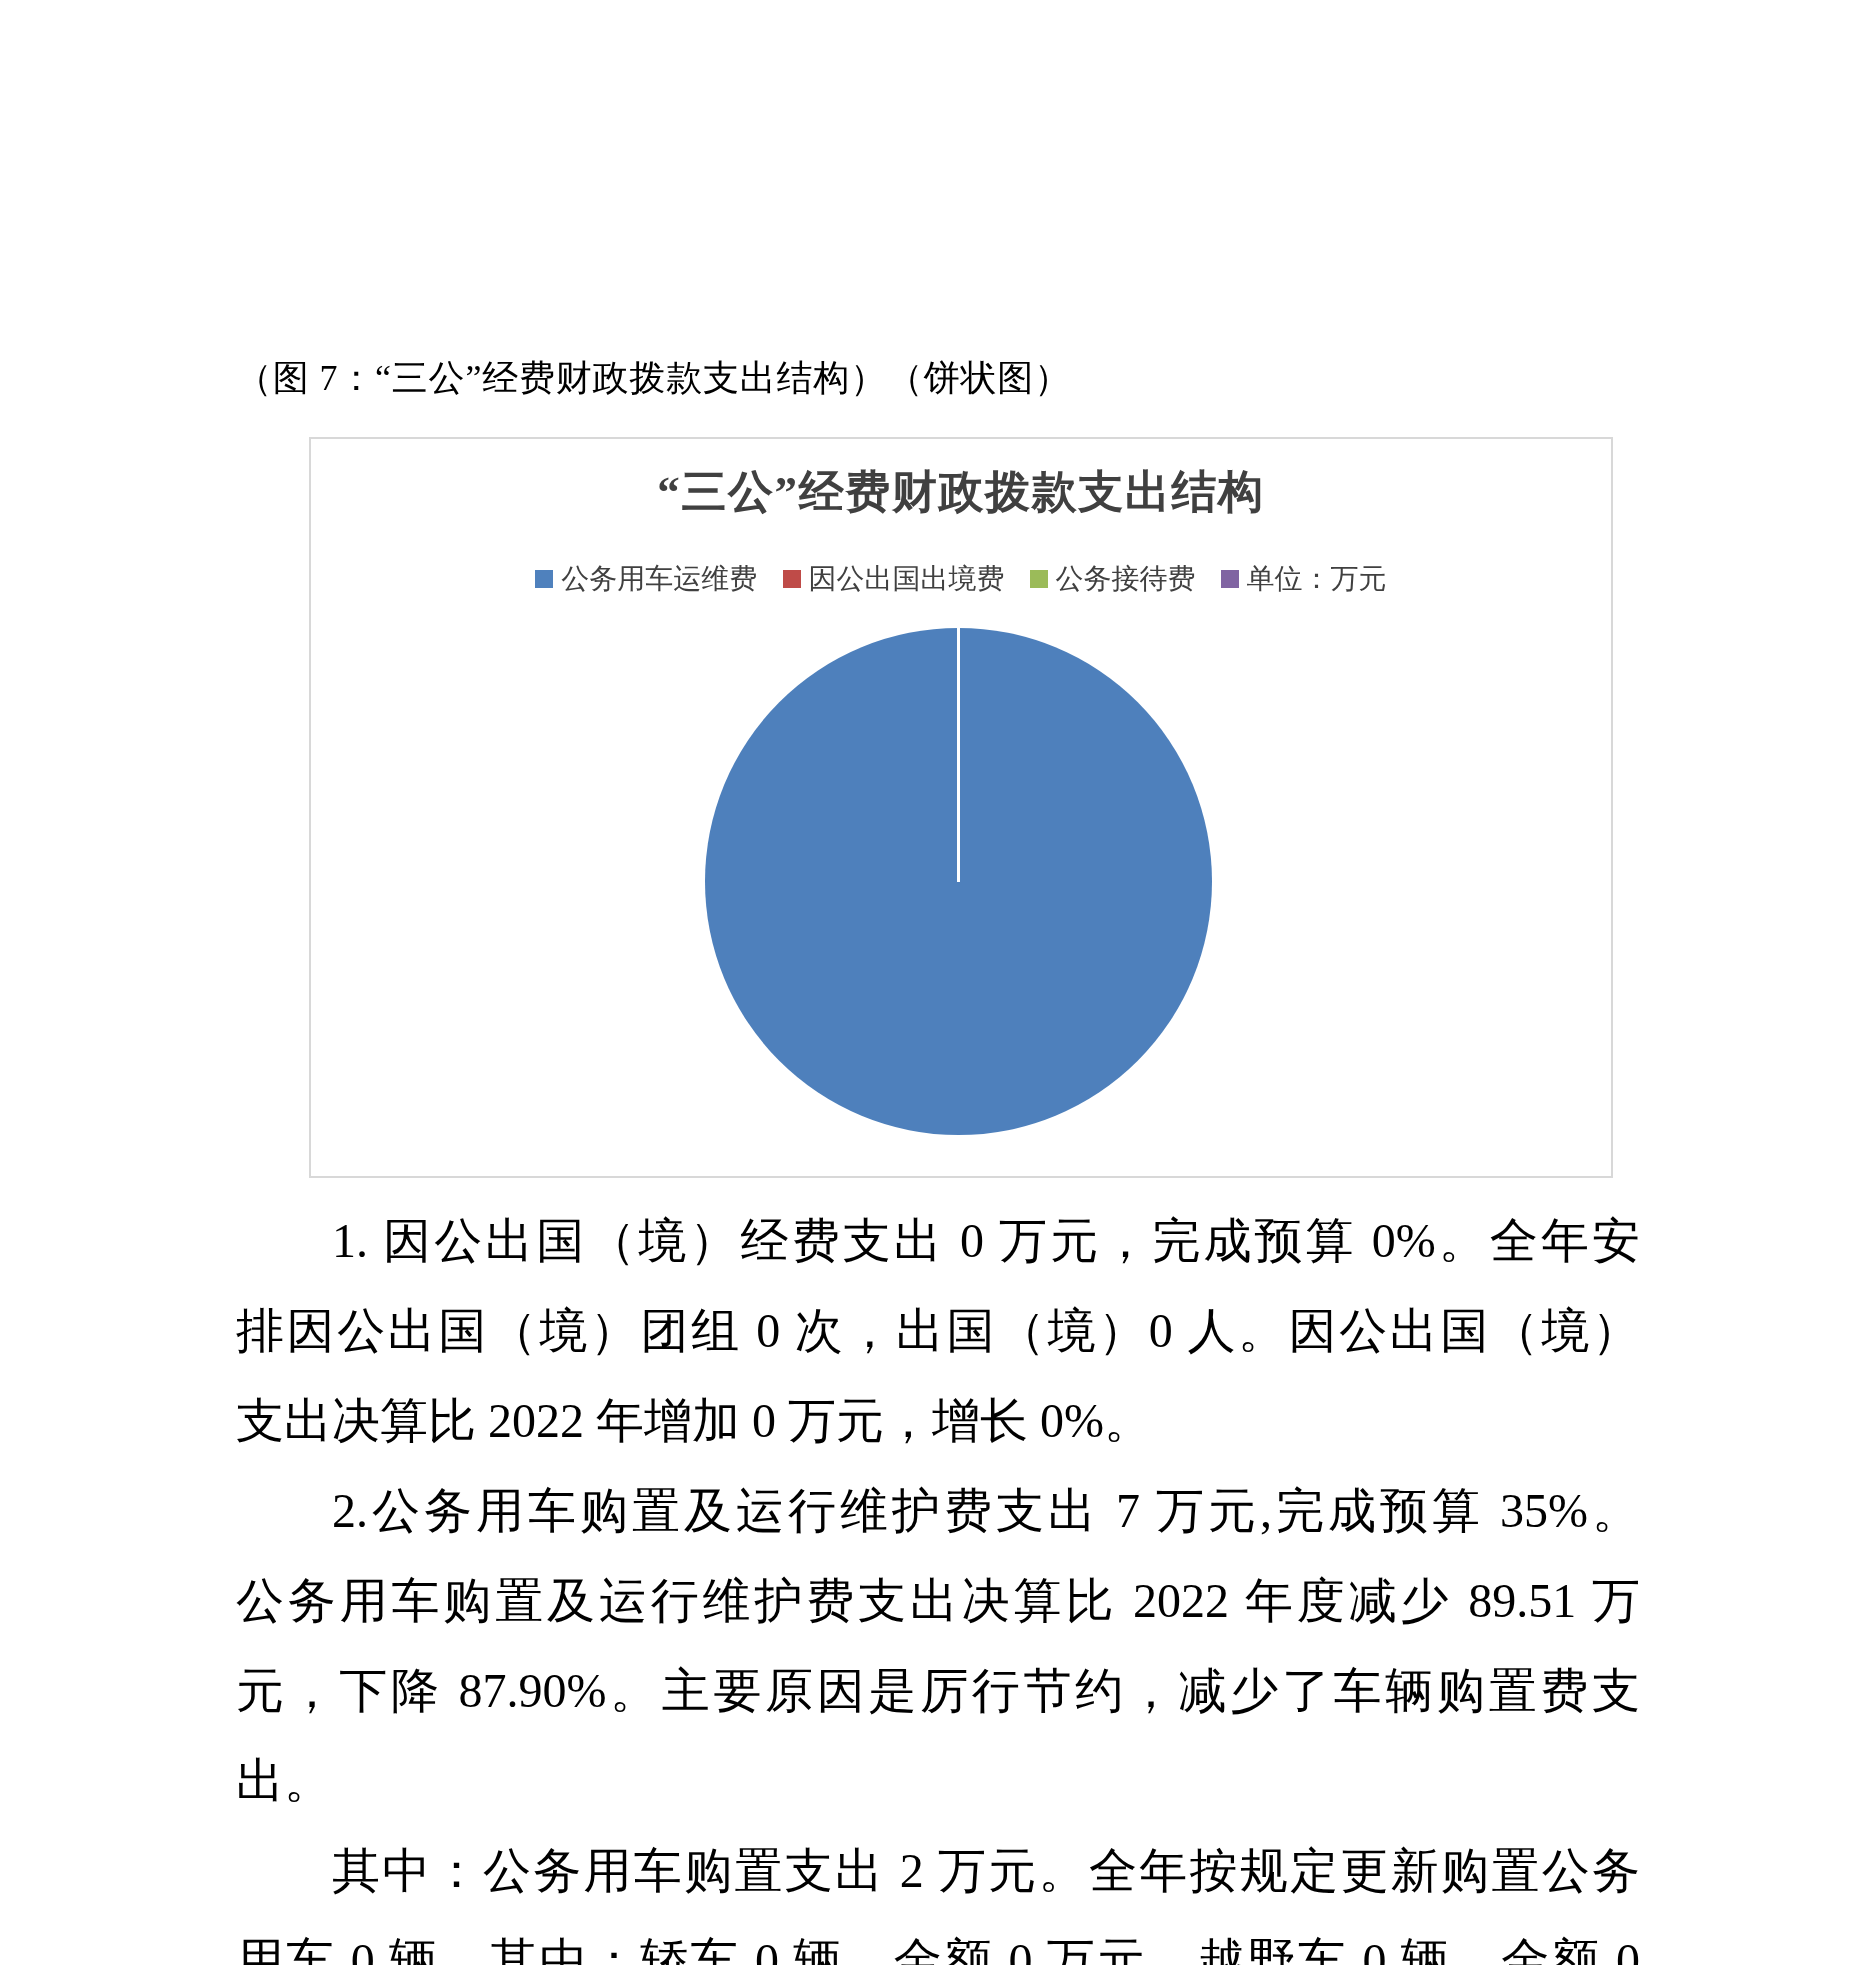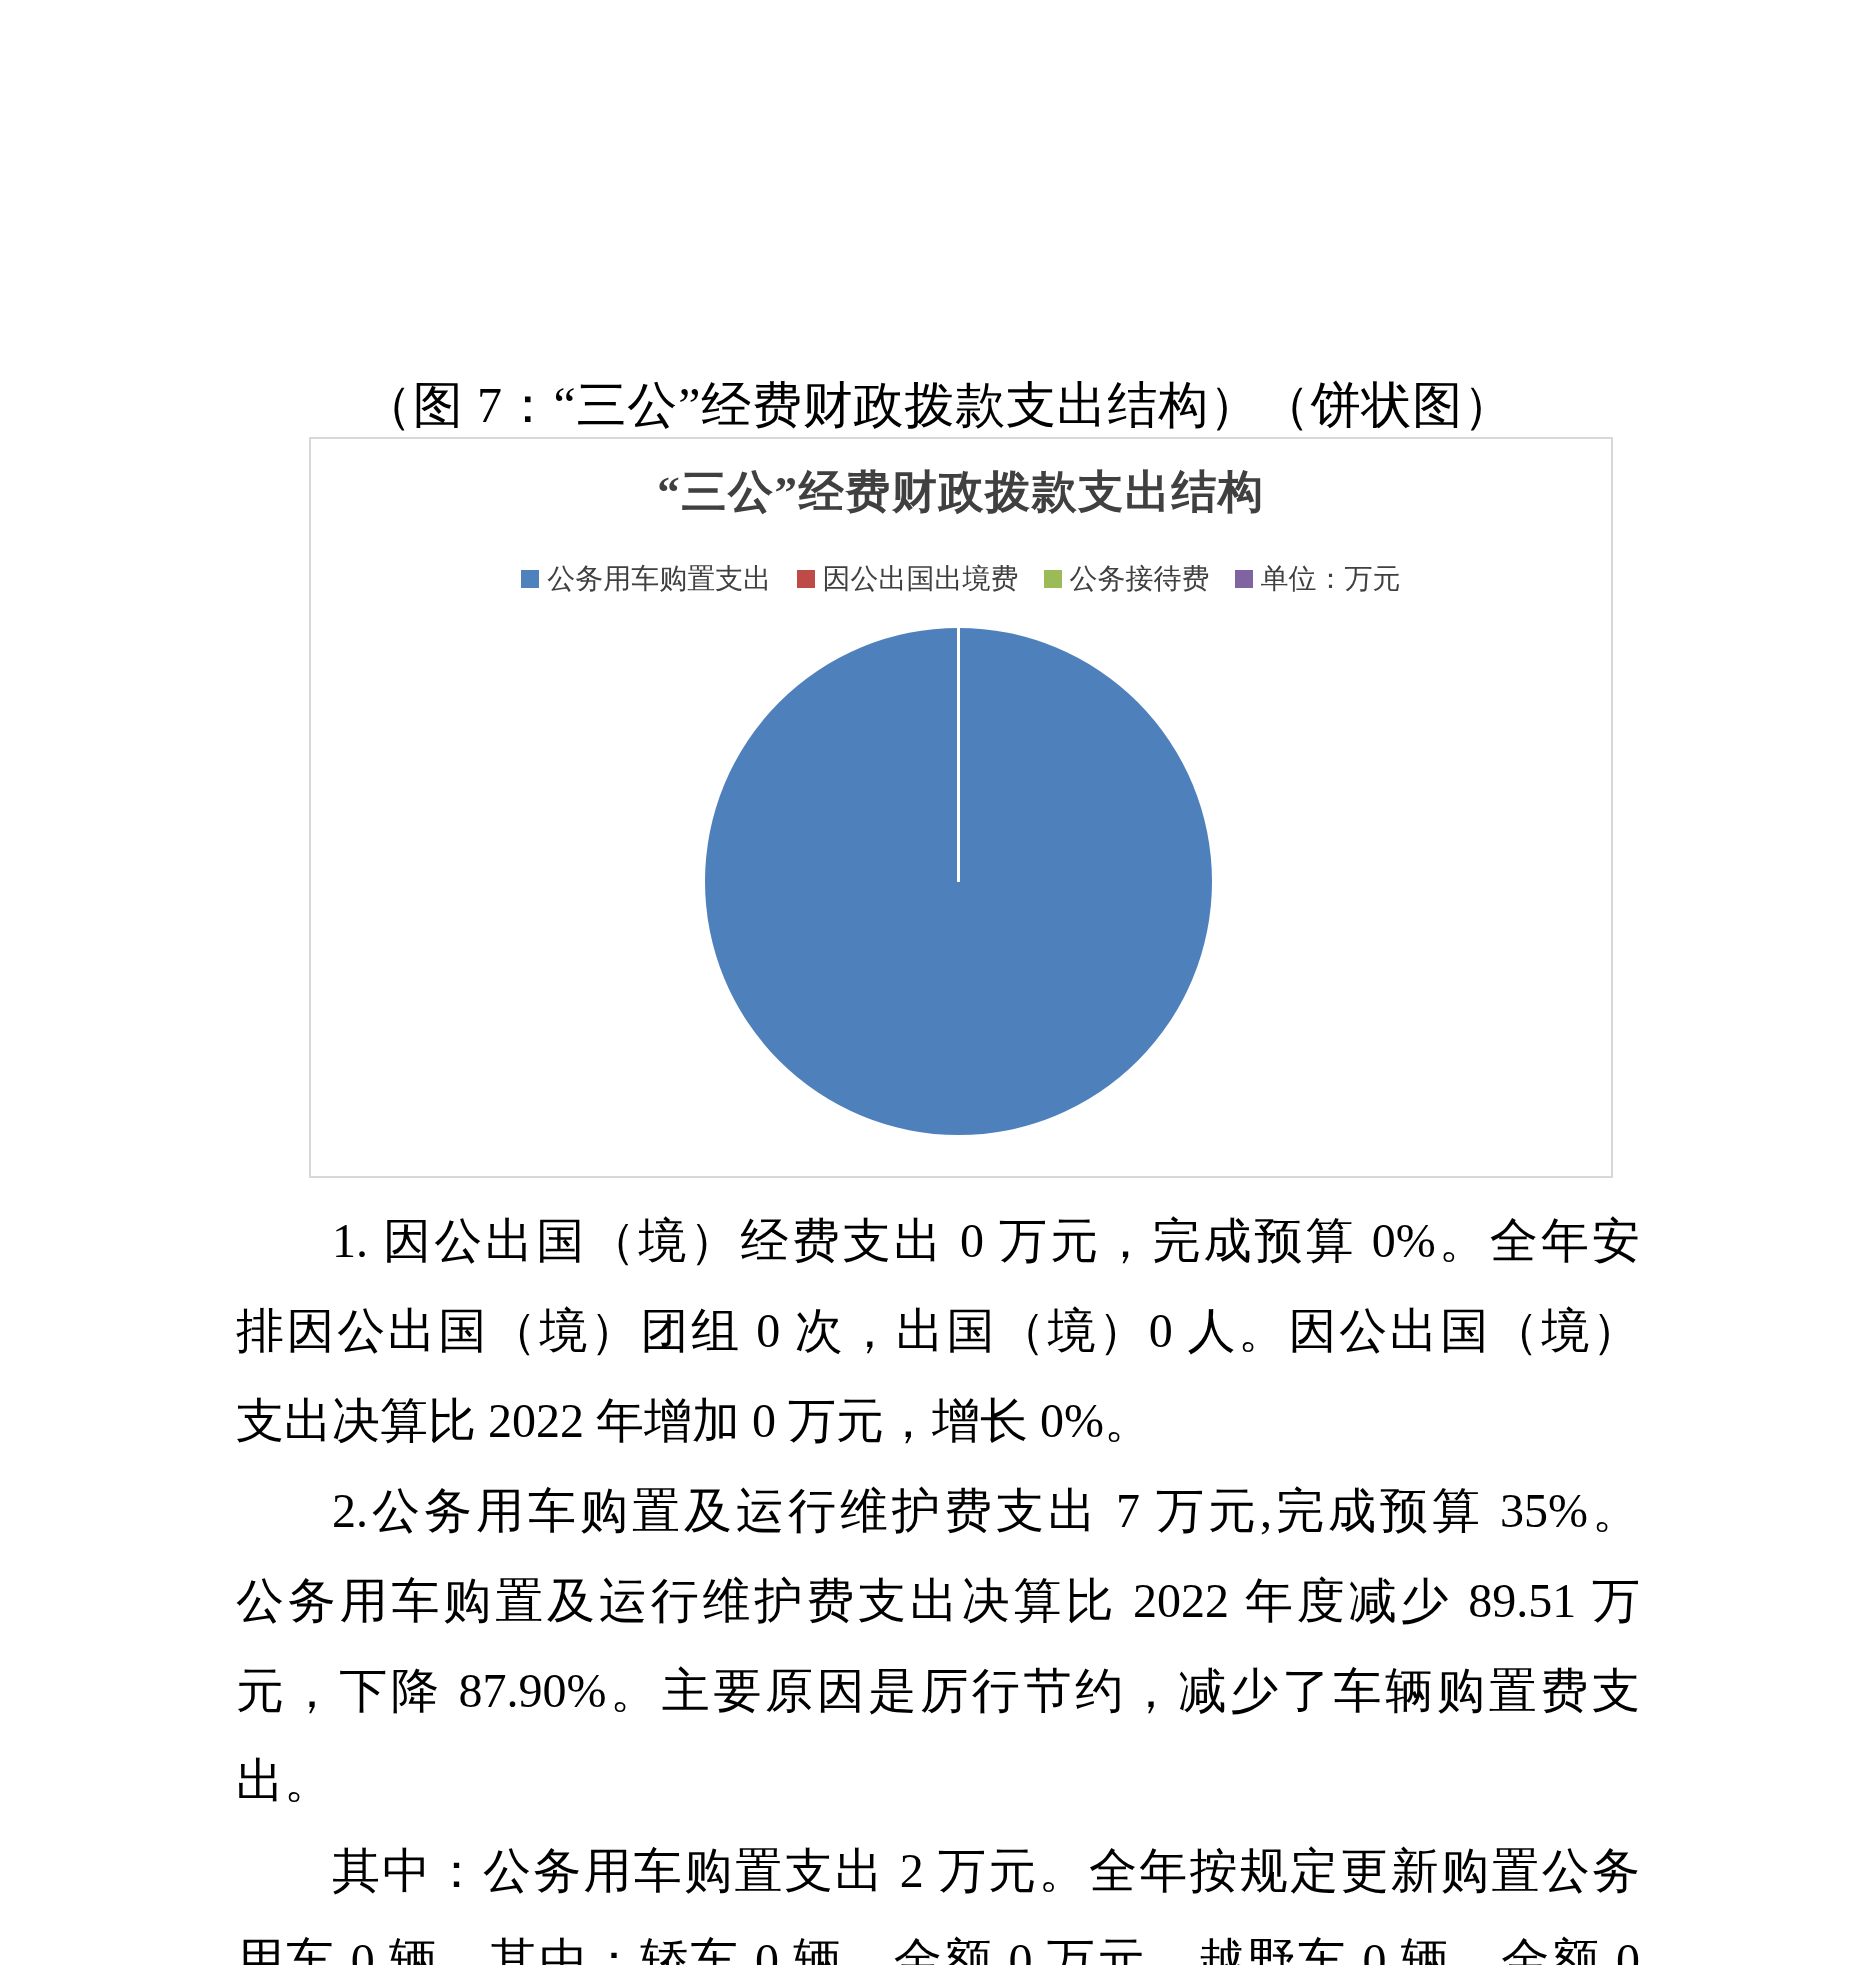--- a/index.html
+++ b/index.html
@@ -10,26 +10,24 @@
     background:#ffffff;
     overflow:hidden;
     font-family:"Liberation Serif","DejaVu Serif",serif;
     color:#000;
   }
   .fig-caption{
     position:absolute;
     left:236px;
     top:345px;
     width:1404px;
-    font-size:50px;
+    font-size:36px;
     line-height:67px;
-    text-align:center;
     letter-spacing:0.8px;
     white-space:nowrap;
-    margin-top:27px;
   }
   .chart-box{
     position:absolute;
     left:300px;
     top:437px;
     width:1304px;
     height:741px;
     border:2.4px solid #d8d8d8;
     background:#ffffff;
     box-sizing:border-box;
@@ -103,21 +101,21 @@
 <div class="page">
 
   <div class="fig-caption">（图 7：“三公”经费财政拨款支出结构）（饼状图）</div>
 
   <div class="chart-box">
     <div class="chart-title">“三公”经费财政拨款支出结构</div>
 
     <div class="legend">
       <span class="legend-item">
         <span class="swatch" style="background-color: rgb(79, 129, 189);"></span>
-        <span>公务用车购置支出</span>
+        <span>公务用车运维费</span>
       </span>
       <span class="legend-item">
         <span class="swatch" style="background-color: rgb(191, 75, 72);"></span>
         <span>因公出国出境费</span>
       </span>
       <span class="legend-item">
         <span class="swatch" style="background-color: rgb(155, 187, 89);"></span>
         <span>公务接待费</span>
       </span>
       <span class="legend-item">

